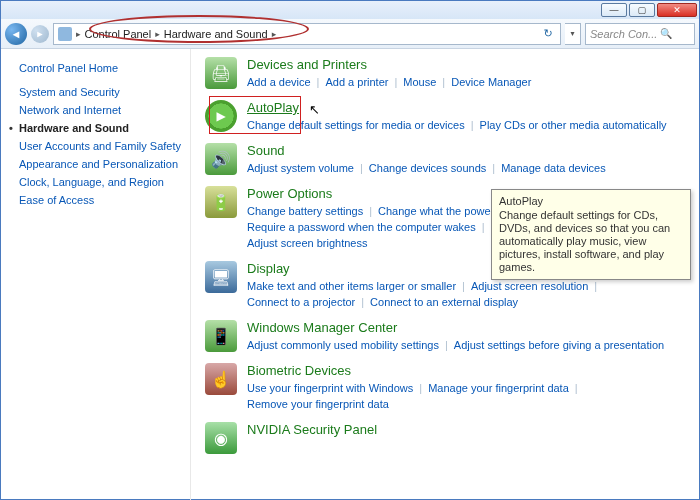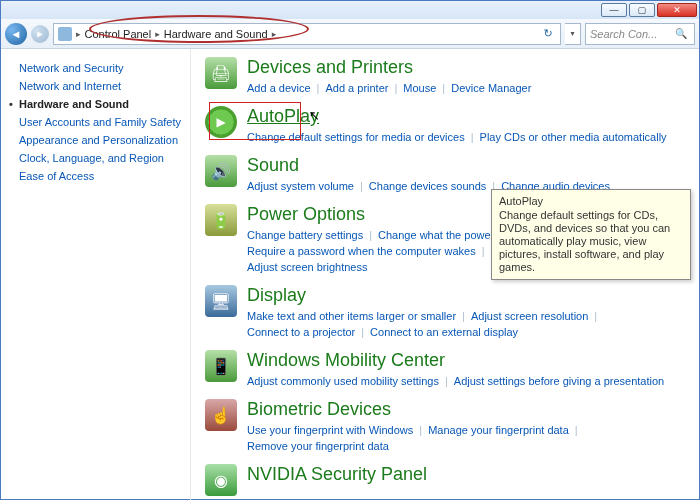--- a/index.html
+++ b/index.html
@@ -9,37 +9,37 @@
 .tb-btn { width: 26px; height: 14px; margin-left: 2px; border: 1px solid #5a7aa0; border-radius: 2px; background: linear-gradient(#f7fbff,#dbe9f7); display: flex; align-items: center; justify-content: center; font-size: 9px; color: #333; cursor: default; }
 .tb-close { background: linear-gradient(#f28b82,#d93025); border-color: #a02820; color: #fff; width: 40px; }
 .navbar { height: 30px; background: linear-gradient(#f5f9fd,#e7eff8); border-bottom: 1px solid #c8d4e2; display: flex; align-items: center; padding: 0 4px; gap: 4px; position: relative; }
 .nav-back, .nav-fwd { width: 22px; height: 22px; border-radius: 50%; background: radial-gradient(circle at 30% 30%, #79b7f0, #1f65a2); display: flex; align-items: center; justify-content: center; color: #fff; font-size: 11px; }
 .nav-fwd { width: 18px; height: 18px; font-size: 9px; background: radial-gradient(circle at 30% 30%, #cfe0f0, #9fb8cf); }
 .breadcrumb { flex: 1; height: 22px; border: 1px solid #a6b8cc; background: #fff; display: flex; align-items: center; padding: 0 4px; font-size: 11px; color: #222; gap: 4px; position: relative; }
 .breadcrumb .bc-icon { width: 14px; height: 14px; background: #8fb8df; border-radius: 2px; }
 .breadcrumb .sep { color: #555; font-size: 9px; }
 .bc-refresh { position: absolute; right: 4px; top: 2px; width: 16px; height: 16px; display:flex;align-items:center;justify-content:center;color:#1f65a2;font-size:11px;}
 .bc-drop { width:16px;height:22px;border:1px solid #a6b8cc;border-left:none;background:#fff;display:flex;align-items:center;justify-content:center;color:#555;font-size:8px;}
-.searchbox { width: 110px; height: 22px; border: 1px solid #a6b8cc; background: #fff; display: flex; align-items: center; padding: 0 4px; color: #888; font-style: italic; font-size: 11px; gap:18px;}
+.searchbox { width: 110px; height: 22px; border: 1px solid #a6b8cc; background: #fff; display: flex; align-items: center; padding: 0 4px; color: #888; font-style: italic; font-size: 11px; gap:3px;}
 .searchbox .sicon { color:#5a7aa0; font-style:normal; font-size:10px;}
 .annot-ellipse { position:absolute; left:88px; top:-4px; width:220px; height:28px; border:2px solid #b03030; border-radius:50%/50%; pointer-events:none;}
 .body-area { display: flex; height: calc(500px - 18px - 30px); }
 .sidebar { width: 190px; padding: 10px 6px 10px 18px; border-right: 1px solid #e8e8e8; }
 .sidebar a { display: block; color: #0857b6; text-decoration: none; font-size: 11px; padding: 3px 0; }
 .sidebar a.active { color: #222; font-weight: bold; position: relative; }
 .sidebar a.active::before { content: "•"; position:absolute; left:-10px; color:#333; }
 .sidebar .home { color: #0857b6; font-size: 11px; margin-bottom: 6px; }
 .main { flex: 1; padding: 8px 10px 8px 14px; overflow: hidden; position: relative; }
 .category { display: flex; gap: 10px; margin-bottom: 10px; }
 .cat-icon { width: 32px; height: 32px; flex-shrink: 0; border-radius: 4px; background: linear-gradient(#b5e0a8,#4a9a3b); display:flex;align-items:center;justify-content:center;font-size:16px;color:#fff;}
 .cat-icon.disp { background: linear-gradient(#a8c9e0,#3b6a9a);}
 .cat-icon.pwr { background: linear-gradient(#d8e09a,#8a9a3b);}
 .cat-icon.bio { background: linear-gradient(#d8a8a8,#9a4a3b);}
 .cat-icon.nv { background: linear-gradient(#a8e0a8,#3b9a3b);}
-.cat-body h3 { color: #1b7b1b; font-size: 18px; font-weight: normal; margin-bottom: 2px; }
+.cat-body h3 { color: #1b7b1b; font-size: 13px; font-weight: normal; margin-bottom: 2px; }
 .cat-body h3.clickable { cursor: pointer; }
 .links { display: flex; flex-wrap: wrap; gap: 0; font-size: 11px; line-height: 16px; }
 .links a { color: #0857b6; text-decoration: none; }
 .links .divider { color: #b0c0d0; margin: 0 6px; }
 .autoplay-box { position: relative; }
 .autoplay-hl { position:absolute; left:-38px; top:-4px; width:92px; height:38px; border:1.5px solid #d02020; pointer-events:none; }
 .autoplay-title { text-decoration: underline; }
 .cursor { position:absolute; font-size:13px; color:#000; pointer-events:none; }
 .tooltip { position:absolute; left:300px; top:140px; width:200px; background:#ffffe8; border:1px solid #888; padding:5px 7px; font-size:11px; color:#333; box-shadow:2px 2px 4px rgba(0,0,0,.2); z-index:20; line-height:13px;}
 .tooltip .tt-title { display:block; margin-bottom:1px;}
@@ -72,22 +72,23 @@
     <div class="bc-drop">▾</div>
     <div class="searchbox">
       <span>Search Con...</span>
       <span class="sicon">🔍</span>
     </div>
     <div class="annot-ellipse"></div>
   </div>
 
   <div class="body-area">
     <div class="sidebar">
+      <a class="home">Control Panel Home</a>
       <div id="sidebar-items">
-          <a>Network and Security</a>
+          <a>System and Security</a>
           <a>Network and Internet</a>
           <a class="active">Hardware and Sound</a>
           <a>User Accounts and Family Safety</a>
           <a>Appearance and Personalization</a>
           <a>Clock, Language, and Region</a>
           <a>Ease of Access</a>
         </div>
     </div>
     <div class="main">
       <div id="categories">
@@ -121,21 +122,21 @@
           </div>
           <div class="category">
             <div class="cat-icon ">🔊</div>
             <div class="cat-body">
               <h3 class="clickable">Sound</h3>
               <div class="links">
                 <a>Adjust system volume</a>
                 <span class="divider">|</span>
                 <a>Change devices sounds</a>
                 <span class="divider">|</span>
-                <a>Change audio devices</a>
+                <a>Manage data devices</a>
               </div>
             </div>
           </div>
           <div class="category">
             <div class="cat-icon pwr">🔋</div>
             <div class="cat-body">
               <h3 class="clickable">Power Options</h3>
               <div class="links">
                 <a>Change battery settings</a>
                 <span class="divider">|</span>
@@ -160,21 +161,21 @@
                 <span class="divider">|</span>
                 <a>Connect to a projector</a>
                 <span class="divider">|</span>
                 <a>Connect to an external display</a>
               </div>
             </div>
           </div>
           <div class="category">
             <div class="cat-icon ">📱</div>
             <div class="cat-body">
-              <h3 class="clickable">Windows Mobility Center</h3>
+              <h3 class="clickable">Windows Manager Center</h3>
               <div class="links">
                 <a>Adjust commonly used mobility settings</a>
                 <span class="divider">|</span>
                 <a>Adjust settings before giving a presentation</a>
               </div>
             </div>
           </div>
           <div class="category">
             <div class="cat-icon bio">☝</div>
             <div class="cat-body">

